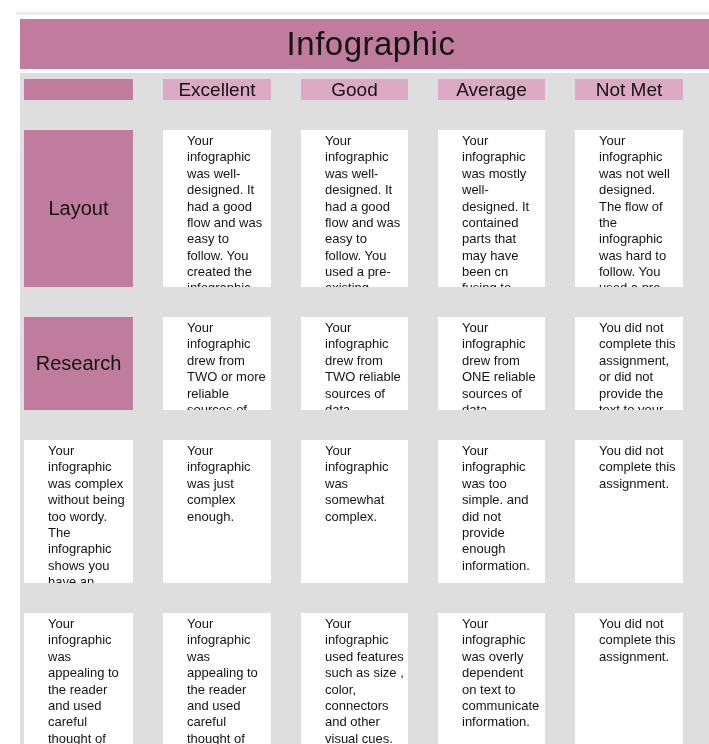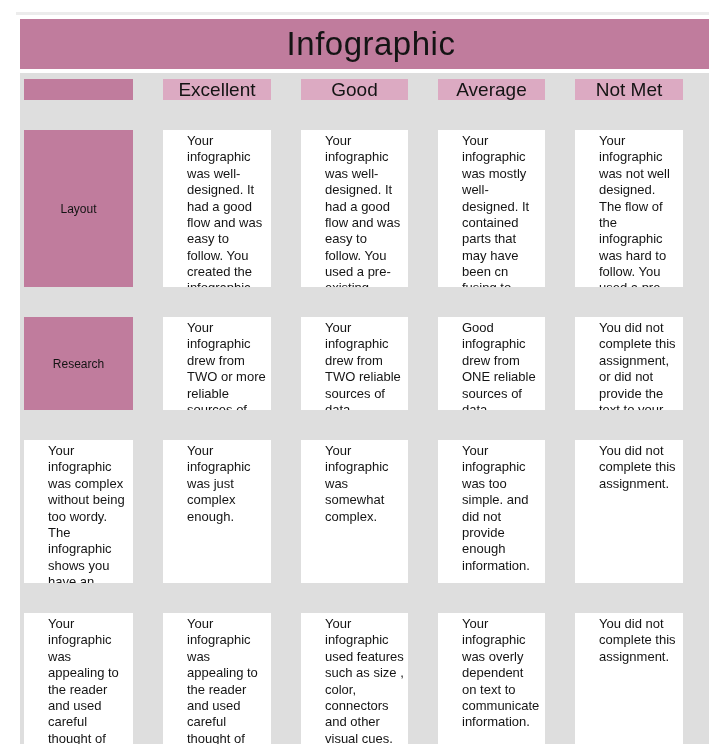--- a/index.html
+++ b/index.html
@@ -39,21 +39,21 @@
   .cell{overflow:hidden;}
   .corner{background:var(--header-dark,#c07c9d);}
   .colhead{
     background:var(--header-light,#dcaac2);
     display:flex;align-items:center;justify-content:center;
     font-size:19px;
   }
   .rowlabel{
     background:var(--header-dark,#c07c9d);
     display:flex;align-items:center;justify-content:center;
-    font-size:12px;text-align:left;
+    font-size:20px;text-align:left;
   }
   .datacell{
     background:#ffffff;
     font-size:13px;line-height:1.26;
     padding:3px 4px 3px 24px;
     text-align:left;
   }
   .bottom-strip{
     width:702px;height:7px;background:#ffffff;
     border-top:2px solid var(--grid-line,#dedede);
@@ -86,21 +86,21 @@
       <div class="cell rowlabel">Layout</div>
       <div class="cell datacell">Your infographic was well-designed. It had a good flow and was easy to follow.  You created the infographic on your own.</div>
       <div class="cell datacell">Your infographic was well-designed. It had a good flow and was easy to follow. You used a pre-existing template from Canva.</div>
       <div class="cell datacell">Your infographic was mostly well-designed. It contained parts that may have been cn fusing to follow. You used a pre-existing template from Canva.</div>
       <div class="cell datacell">Your infographic was not well designed. The flow of the infographic was hard to follow. You used a pre-existing template from Canva.</div>
       <div class="cell datacell">You did not complete this assignment.</div>
 
       <div class="cell rowlabel">Research</div>
       <div class="cell datacell">Your infographic drew from TWO or more reliable sources of data.</div>
       <div class="cell datacell">Your infographic drew from TWO reliable sources of data.</div>
-      <div class="cell datacell">Good infographic drew from ONE reliable sources of data.</div>
+      <div class="cell datacell">Your infographic drew from ONE reliable sources of data.</div>
       <div class="cell datacell">You did not complete this assignment, or did not provide the text to your resources.</div>
 
       <div class="cell rowlabel">Complexity</div>
       <div class="cell datacell">Your infographic was complex without being too wordy. The infographic shows you have an understanding of design and visual literacy.</div>
       <div class="cell datacell">Your infographic was just complex enough.</div>
       <div class="cell datacell">Your infographic was somewhat complex.</div>
       <div class="cell datacell">Your infographic was too simple. and did not provide enough information.</div>
       <div class="cell datacell">You did not complete this assignment.</div>
 
       <div class="cell rowlabel">Visual Design</div>

